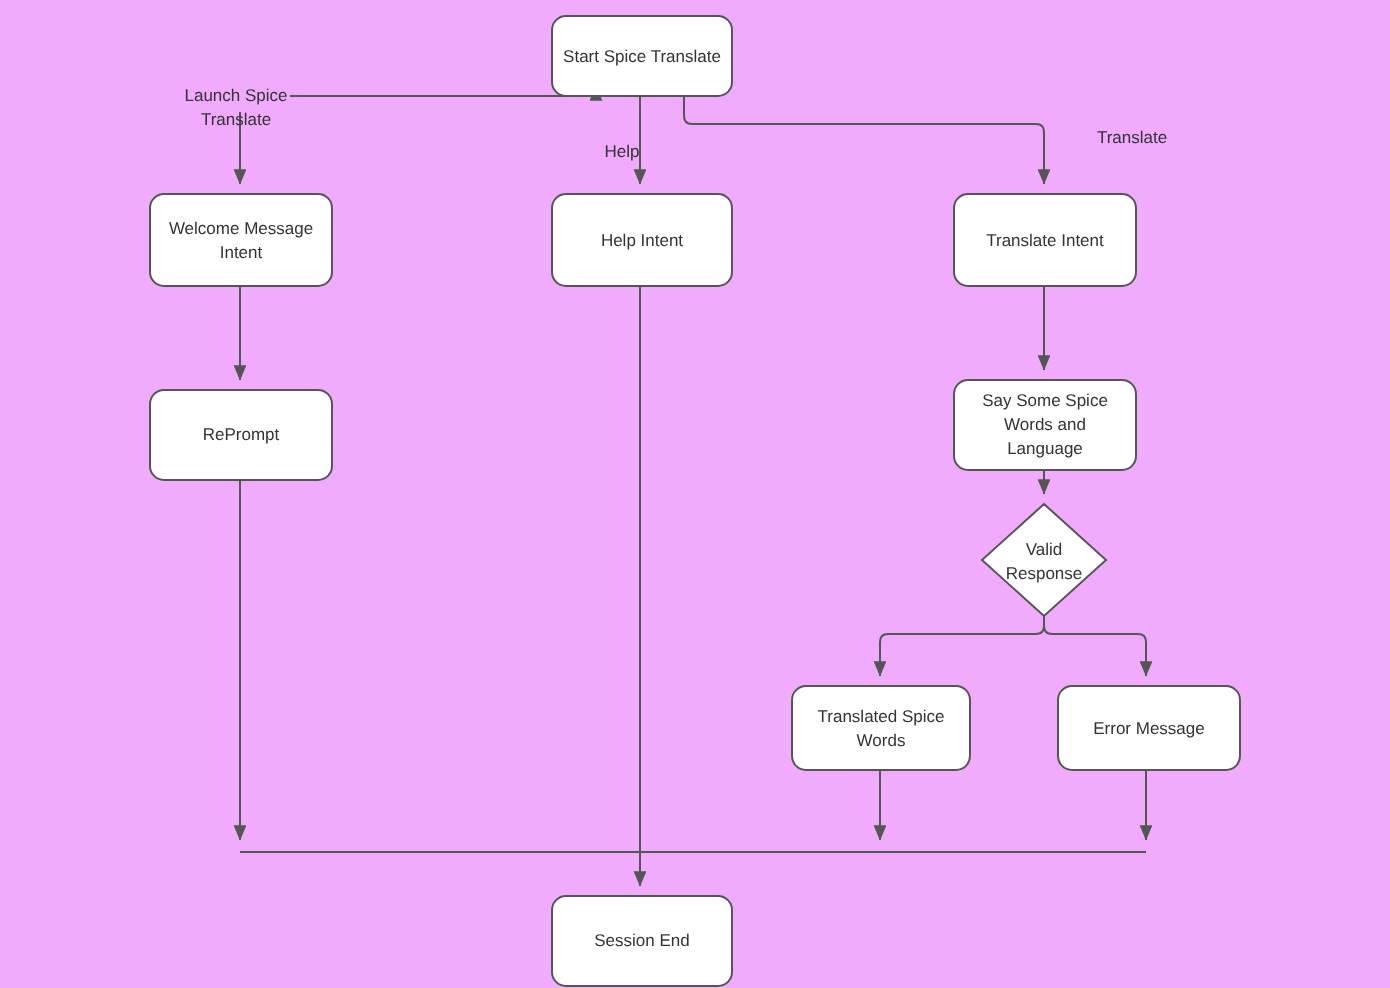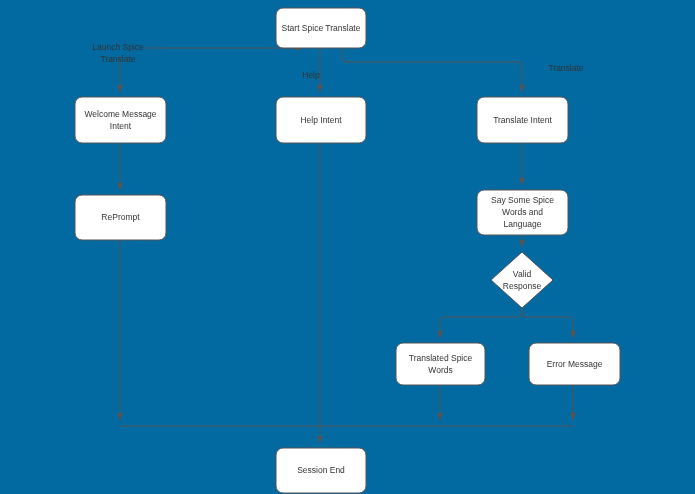--- a/index.html
+++ b/index.html
@@ -8,21 +8,21 @@
     padding: 0;
     background: #ffffff;
   }
   body {
     font-family: "Liberation Sans", sans-serif;
   }
   #canvas {
     position: relative;
     width: 695px;
     height: 494px;
-    background: #0369a1;
+    background: #f0abfc;
     overflow: hidden;
   }
   #flow-svg {
     position: absolute;
     top: 0;
     left: 0;
     width: 695px;
     height: 494px;
     display: block;
   }

